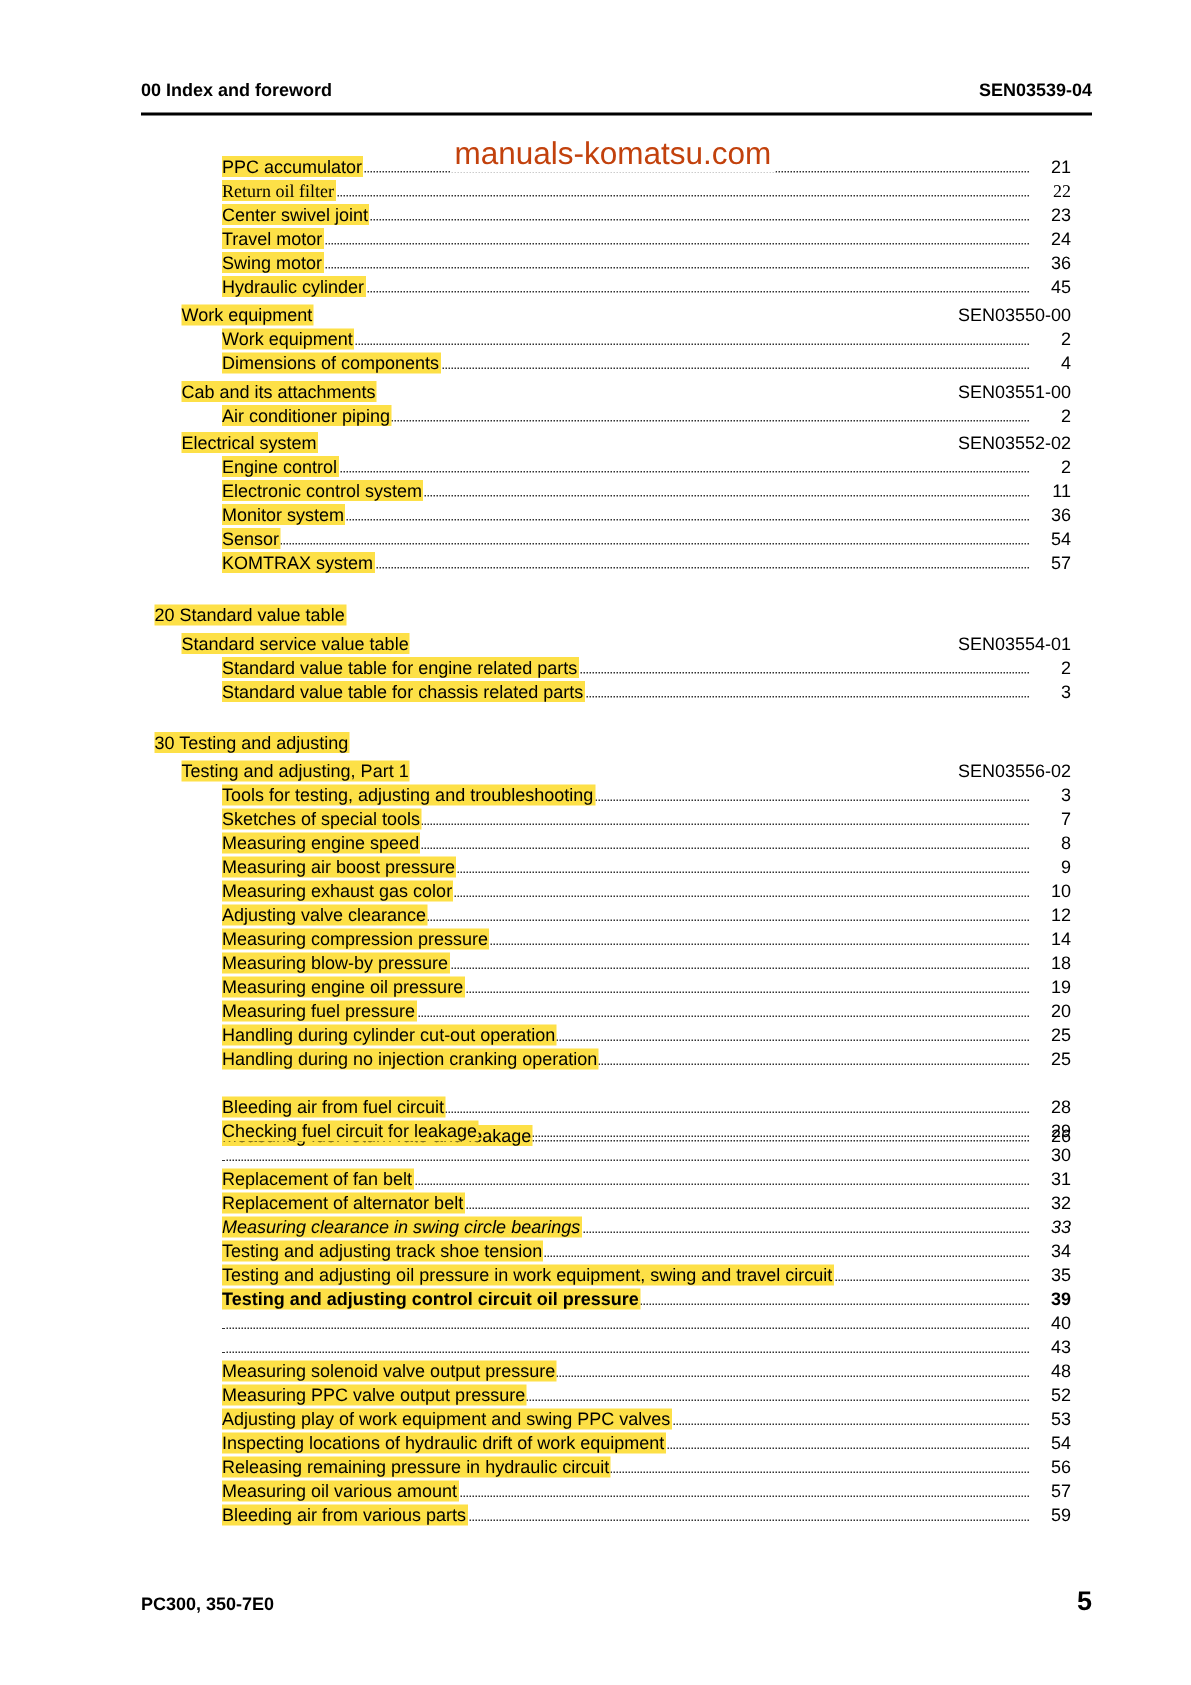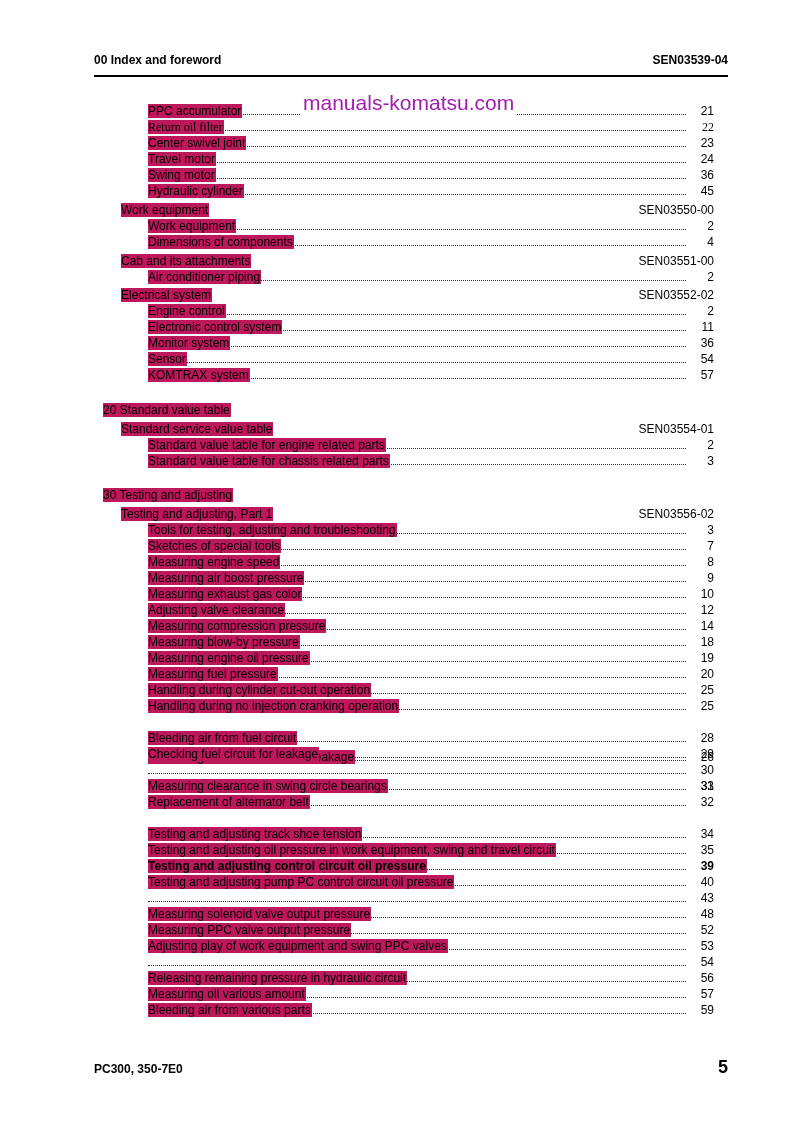--- a/index.html
+++ b/index.html
@@ -2,25 +2,25 @@
 <html><head>
 <meta charset="utf-8">
 <style>
   html, body { margin: 0; padding: 0; background: #ffffff; }
   body { width: 794px; height: 1123px; position: relative; overflow: hidden;
          font-family: "Liberation Sans", "DejaVu Sans", sans-serif; color: #000; }
   .page-header { position: absolute; left: 94px; top: 53px; width: 634px; height: 20px; }
   .hdr-left { position: absolute; left: 0; top: 0; font-size: 12px; font-weight: bold; }
   .hdr-right { position: absolute; right: 0; top: 0; font-size: 12px; font-weight: bold; }
   .hdr-rule { position: absolute; left: 94px; top: 75px; width: 634px; height: 2px; background: #000; }
-  .watermark { position: absolute; left: 300px; top: 91px; font-size: 21px; color: #a21caf;
+  .watermark { position: absolute; left: 300px; top: 91px; font-size: 21px; color: #c2410c;
                background: #fff; padding: 0 3px; z-index: 2; }
   .toc { position: absolute; left: 0; top: 0; width: 794px; }
   .row { position: absolute; height: 16px; font-size: 12px; line-height: 16px; white-space: nowrap; }
-  .row .lbl { background: #be185d; position: relative; z-index: 1; padding-right: 1px; }
+  .row .lbl { background: #fde047; position: relative; z-index: 1; padding-right: 1px; }
   .entry { left: 148px; width: 566px; }
   .entry .dots { position: absolute; left: 0; right: 28px; bottom: 4px; border-bottom: 1px dotted #333; }
   .entry .pg { position: absolute; right: 0; top: 0; text-align: right; }
   .sub { left: 121px; width: 593px; }
   .sub .code { position: absolute; right: 0; top: 0; }
   .chap { left: 103px; }
   .page-footer-left { position: absolute; left: 94px; top: 1062px; font-size: 12px; font-weight: bold; }
   .page-footer-right { position: absolute; right: 66px; top: 1057px; font-size: 18px; font-weight: bold; }
 </style>
 </head>
@@ -69,29 +69,29 @@
     <div class="row entry" style="top: 650px;"><span class="dots"></span><span class="lbl">Measuring engine oil pressure</span><span class="pg">19</span></div>
     <div class="row entry" style="top: 666px;"><span class="dots"></span><span class="lbl">Measuring fuel pressure</span><span class="pg">20</span></div>
     <div class="row entry" style="top: 682px;"><span class="dots"></span><span class="lbl">Handling during cylinder cut-out operation</span><span class="pg">25</span></div>
     <div class="row entry" style="top: 698px;"><span class="dots"></span><span class="lbl">Handling during no injection cranking operation</span><span class="pg">25</span></div>
     <div class="row entry" style="top: 705px; margin-top: 44px;"><span class="dots"></span><span class="lbl">Measuring fuel return rate and leakage</span><span class="pg">26</span></div>
     <div class="row entry" style="top: 730px;"><span class="dots"></span><span class="lbl">Bleeding air from fuel circuit</span><span class="pg">28</span></div>
     <div class="row entry" style="top: 746px;"><span class="dots"></span><span class="lbl">Checking fuel circuit for leakage</span><span class="pg">29</span></div>
     <div class="row entry" style="top: 762px;"><span class="dots"></span><span class="pg">30</span></div>
     <div class="row entry" style="top: 778px;"><span class="dots"></span><span class="lbl">Replacement of fan belt</span><span class="pg">31</span></div>
     <div class="row entry" style="top: 794px;"><span class="dots"></span><span class="lbl">Replacement of alternator belt</span><span class="pg">32</span></div>
-    <div class="row entry" style="top: 778px;"><span class="dots"></span><span class="lbl">Measuring clearance in swing circle bearings</span><span class="pg">33</span></div>
+    <div class="row entry" style="top: 810px; font-style: italic;"><span class="dots"></span><span class="lbl">Measuring clearance in swing circle bearings</span><span class="pg">33</span></div>
     <div class="row entry" style="top: 826px;"><span class="dots"></span><span class="lbl">Testing and adjusting track shoe tension</span><span class="pg">34</span></div>
     <div class="row entry" style="top: 842px;"><span class="dots"></span><span class="lbl">Testing and adjusting oil pressure in work equipment, swing and travel circuit</span><span class="pg">35</span></div>
     <div class="row entry" style="top: 858px; font-weight: bold;"><span class="dots"></span><span class="lbl">Testing and adjusting control circuit oil pressure</span><span class="pg">39</span></div>
-    <div class="row entry" style="top: 874px;"><span class="dots"></span><span class="lbl">Testing and adjusting pump PC control circuit oil pressure</span><span class="pg">40</span></div>
+    <div class="row entry" style="top: 874px;"><span class="dots"></span><span class="pg">40</span></div>
     <div class="row entry" style="top: 890px;"><span class="dots"></span><span class="pg">43</span></div>
     <div class="row entry" style="top: 906px;"><span class="dots"></span><span class="lbl">Measuring solenoid valve output pressure</span><span class="pg">48</span></div>
     <div class="row entry" style="top: 922px;"><span class="dots"></span><span class="lbl">Measuring PPC valve output pressure</span><span class="pg">52</span></div>
     <div class="row entry" style="top: 938px;"><span class="dots"></span><span class="lbl">Adjusting play of work equipment and swing PPC valves</span><span class="pg">53</span></div>
-    <div class="row entry" style="top: 954px;"><span class="dots"></span><span class="pg">54</span></div>
+    <div class="row entry" style="top: 954px;"><span class="dots"></span><span class="lbl">Inspecting locations of hydraulic drift of work equipment</span><span class="pg">54</span></div>
     <div class="row entry" style="top: 970px;"><span class="dots"></span><span class="lbl">Releasing remaining pressure in hydraulic circuit</span><span class="pg">56</span></div>
     <div class="row entry" style="top: 986px;"><span class="dots"></span><span class="lbl">Measuring oil various amount</span><span class="pg">57</span></div>
     <div class="row entry" style="top: 1002px;"><span class="dots"></span><span class="lbl">Bleeding air from various parts</span><span class="pg">59</span></div>
   </div>
 
 <div class="page-footer-left">PC300, 350-7E0</div>
 <div class="page-footer-right">5</div>
 
 </body></html>

